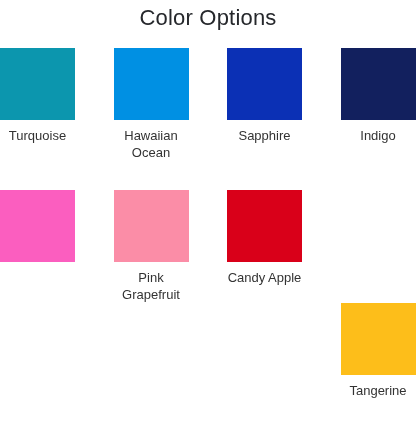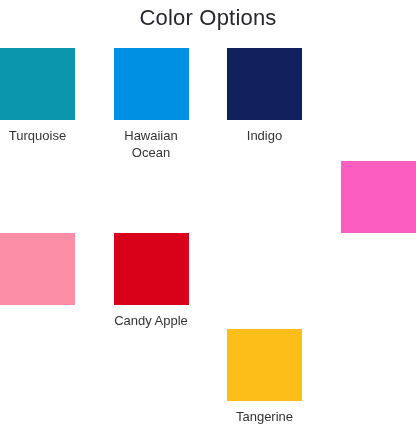--- a/index.html
+++ b/index.html
@@ -74,32 +74,37 @@
   <div class="swatch-grid">
       <div class="swatch-cell">
         <span class="swatch-chip" style="background: rgb(12, 150, 174);"></span>
         <span class="swatch-label">Turquoise</span>
       </div>
       <div class="swatch-cell">
         <span class="swatch-chip" style="background: rgb(0, 144, 227);"></span>
         <span class="swatch-label">Hawaiian Ocean</span>
       </div>
       <div class="swatch-cell">
+        <span class="swatch-chip" style="background: rgb(11, 48, 181);"></span>
+        <span class="swatch-label">Sapphire</span>
+      </div>
+      <div class="swatch-cell">
         <span class="swatch-chip" style="background: rgb(18, 32, 94);"></span>
         <span class="swatch-label">Indigo</span>
       </div>
       <div class="row-spacer"></div>
       <div class="row-spacer"></div>
       <div class="row-spacer"></div>
       <div class="row-spacer"></div>
       <div class="swatch-cell">
         <span class="swatch-chip" style="background: rgb(251, 94, 191);"></span>
       </div>
       <div class="swatch-cell">
         <span class="swatch-chip" style="background: rgb(251, 141, 167);"></span>
+        <span class="swatch-label">Pink Grapefruit</span>
       </div>
       <div class="swatch-cell">
         <span class="swatch-chip" style="background: rgb(217, 0, 25);"></span>
         <span class="swatch-label">Candy Apple</span>
       </div>
       <div class="row-spacer"></div>
       <div class="row-spacer"></div>
       <div class="row-spacer"></div>
       <div class="row-spacer"></div>
       <div class="swatch-cell">

